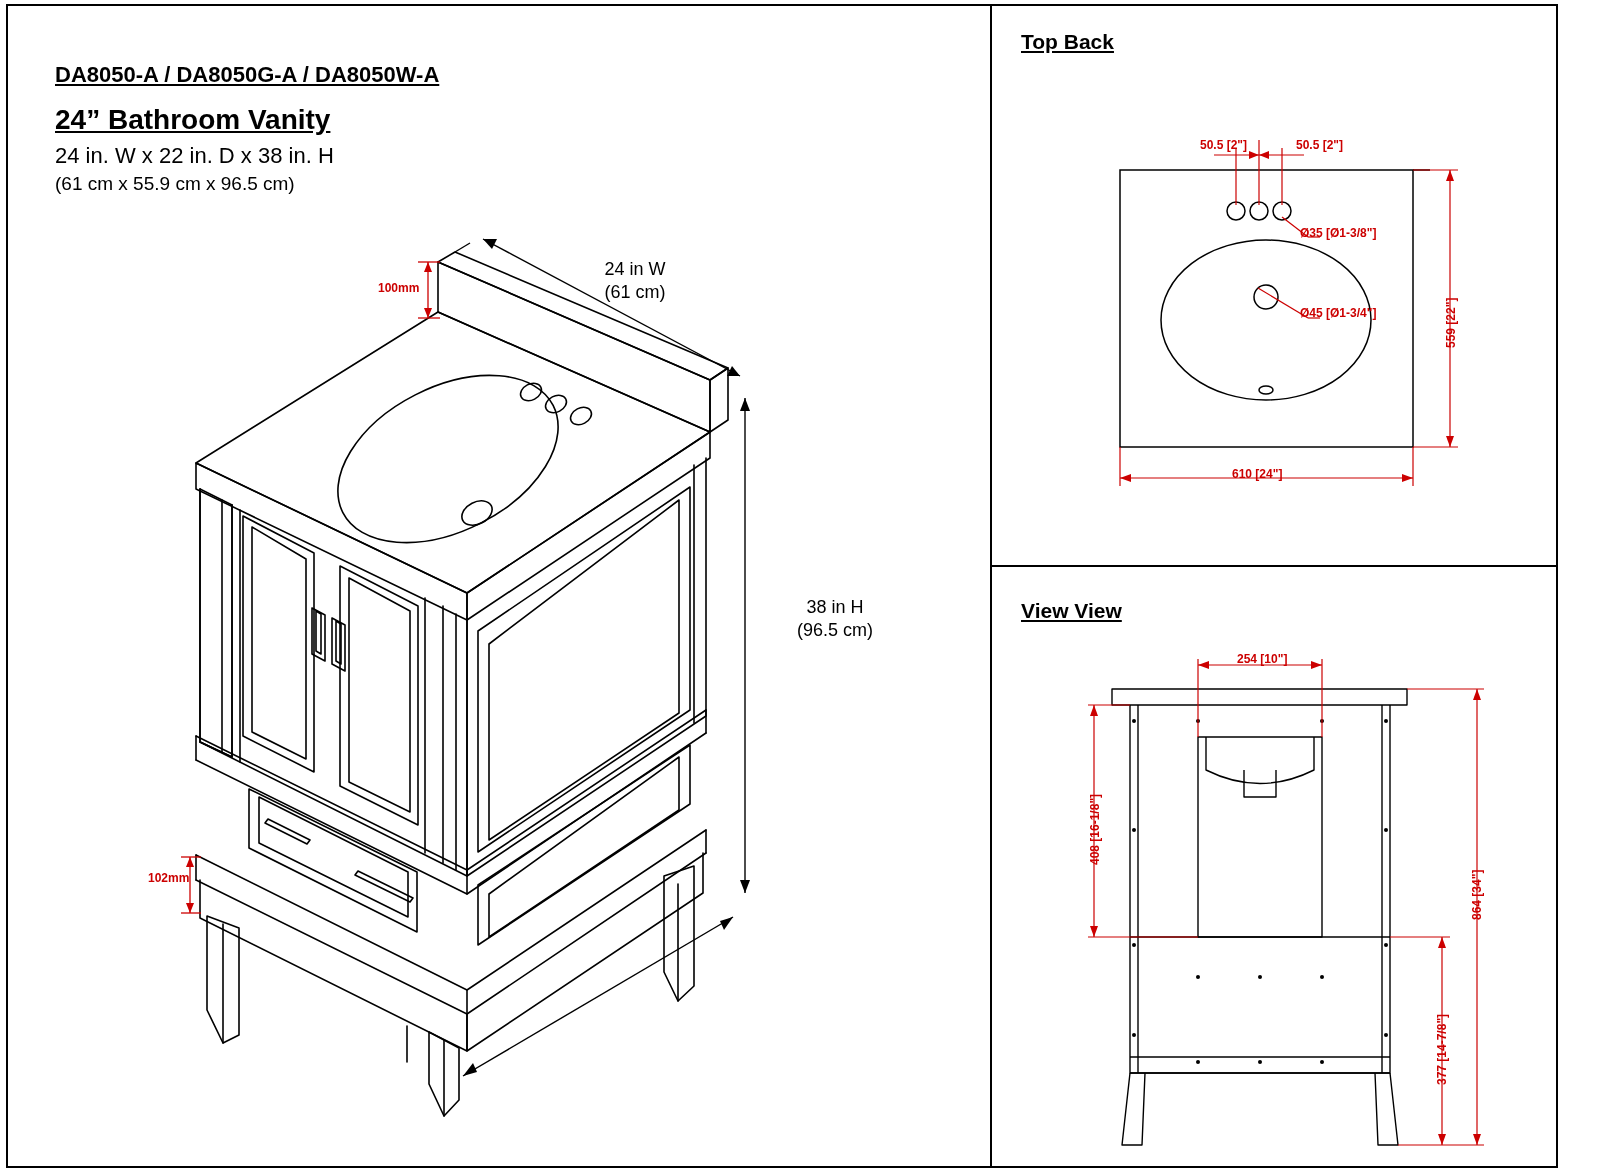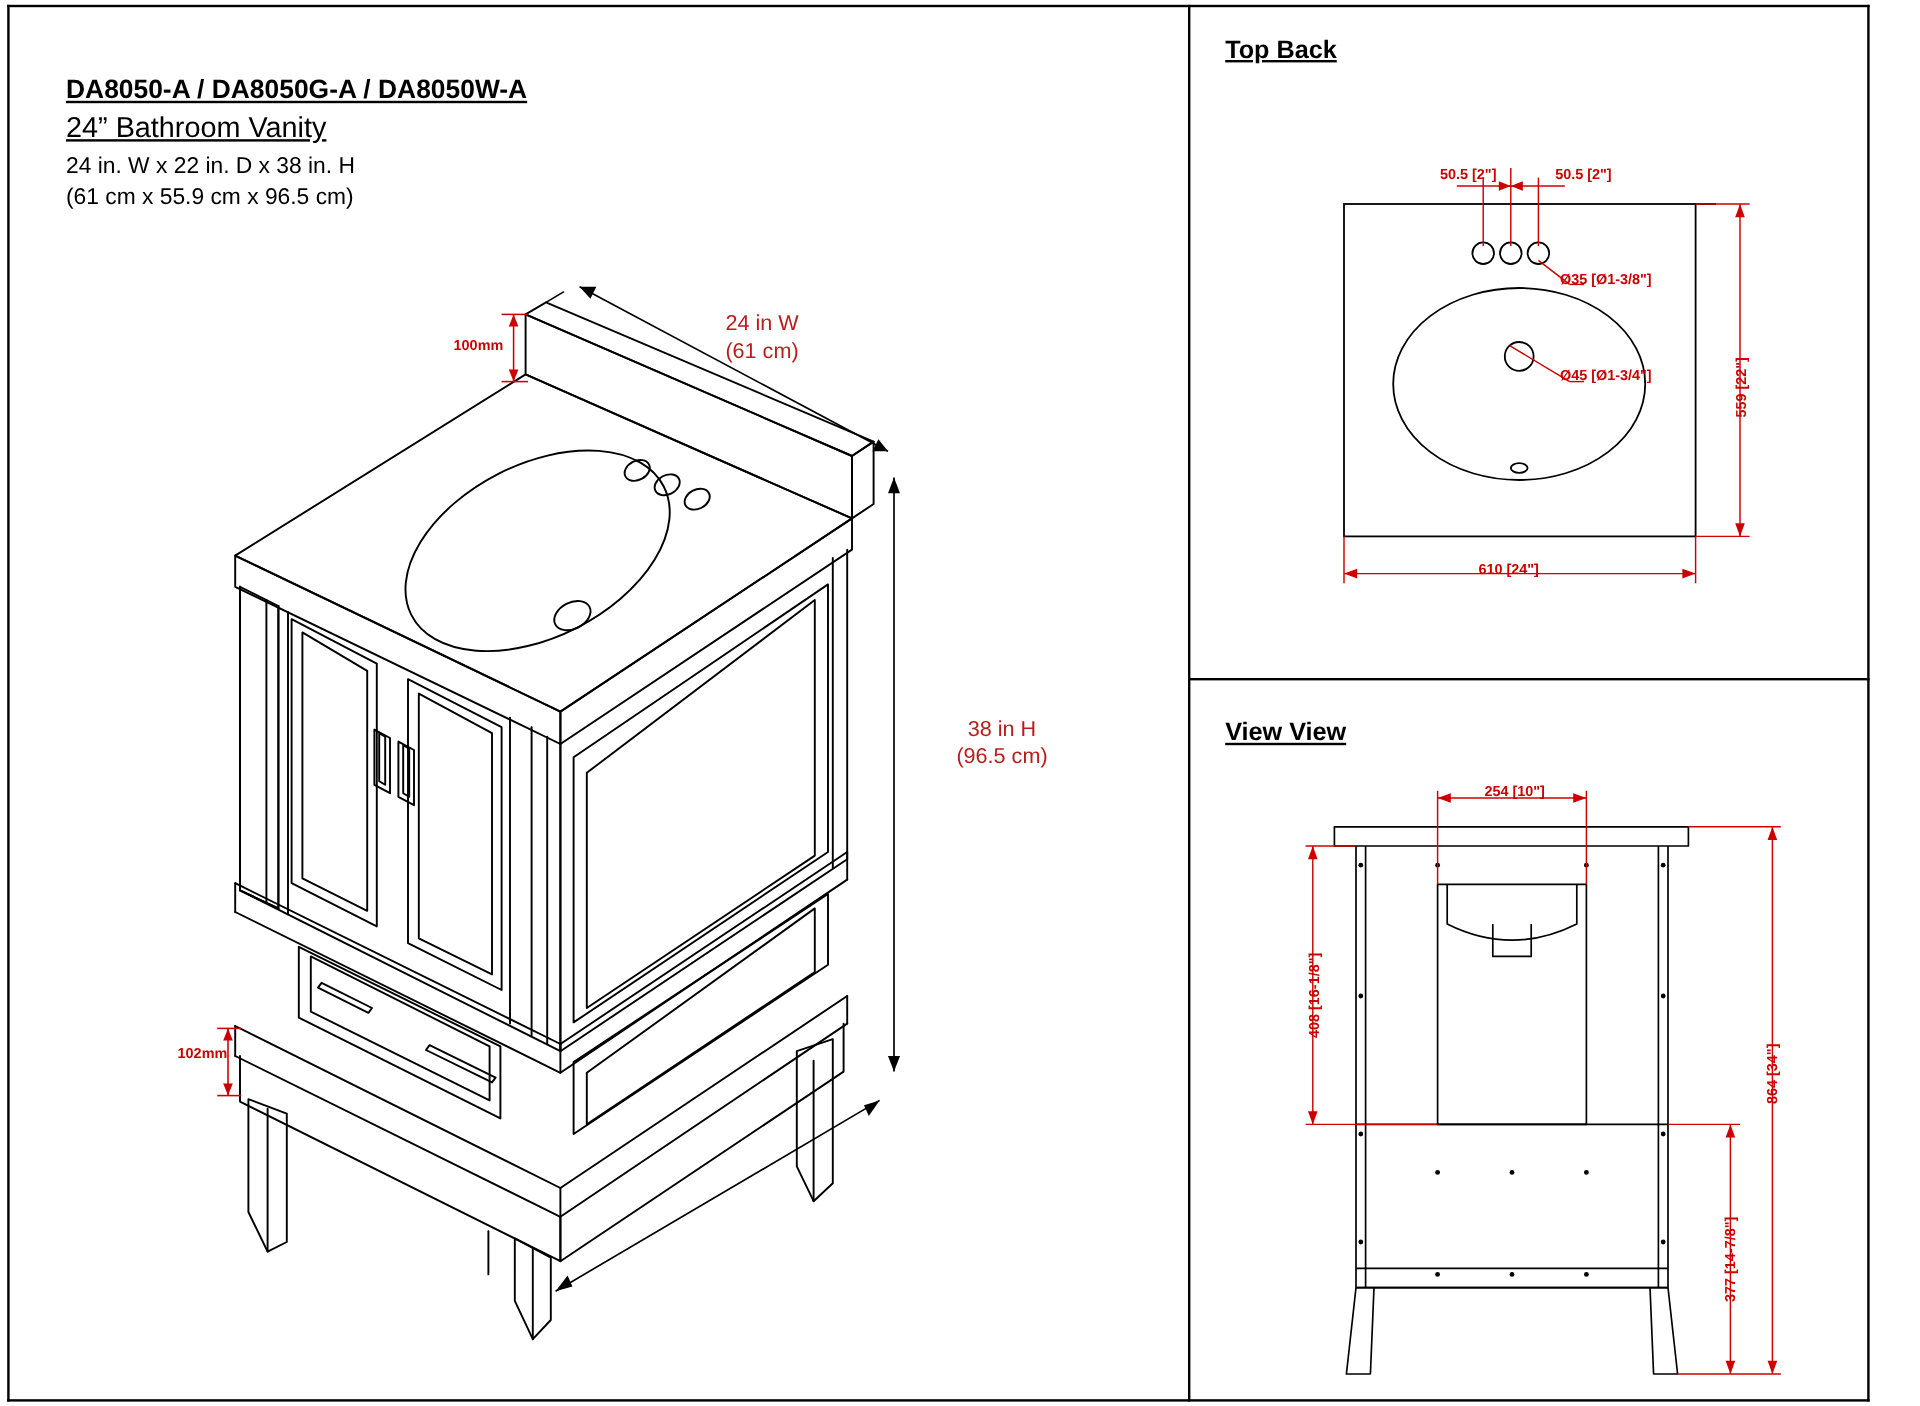--- a/index.html
+++ b/index.html
@@ -33,28 +33,28 @@
     color: #000;
   }
   .title-line1 {
     font-size: 22px;
     font-weight: bold;
     text-decoration: underline;
     letter-spacing: 0px;
     white-space: nowrap;
   }
   .title-line2 {
-    font-size: 24px;
-    font-weight: normal;
+    font-size: 28px;
+    font-weight: bold;
     text-decoration: underline;
-    margin-top: 5px;
+    margin-top: 16px;
     white-space: nowrap;
   }
   .title-line3 {
-    font-size: 19px;
+    font-size: 22px;
     margin-top: 7px;
     white-space: nowrap;
   }
   .title-line4 {
     font-size: 19px;
     margin-top: 4px;
     white-space: nowrap;
   }
   .view-heading {
     position: absolute;
@@ -62,21 +62,21 @@
     font-weight: bold;
     text-decoration: underline;
     color: #000;
     white-space: nowrap;
   }
 
   
   .dim-black {
     position: absolute;
     font-size: 18px;
-    color: #b91c1c;
+    color: #000000;
     text-align: center;
     white-space: nowrap;
     line-height: 1.25;
   }
   .dim-red {
     position: absolute;
     font-size: 12px;
     color: #cc0000;
     font-weight: bold;
     white-space: nowrap;

